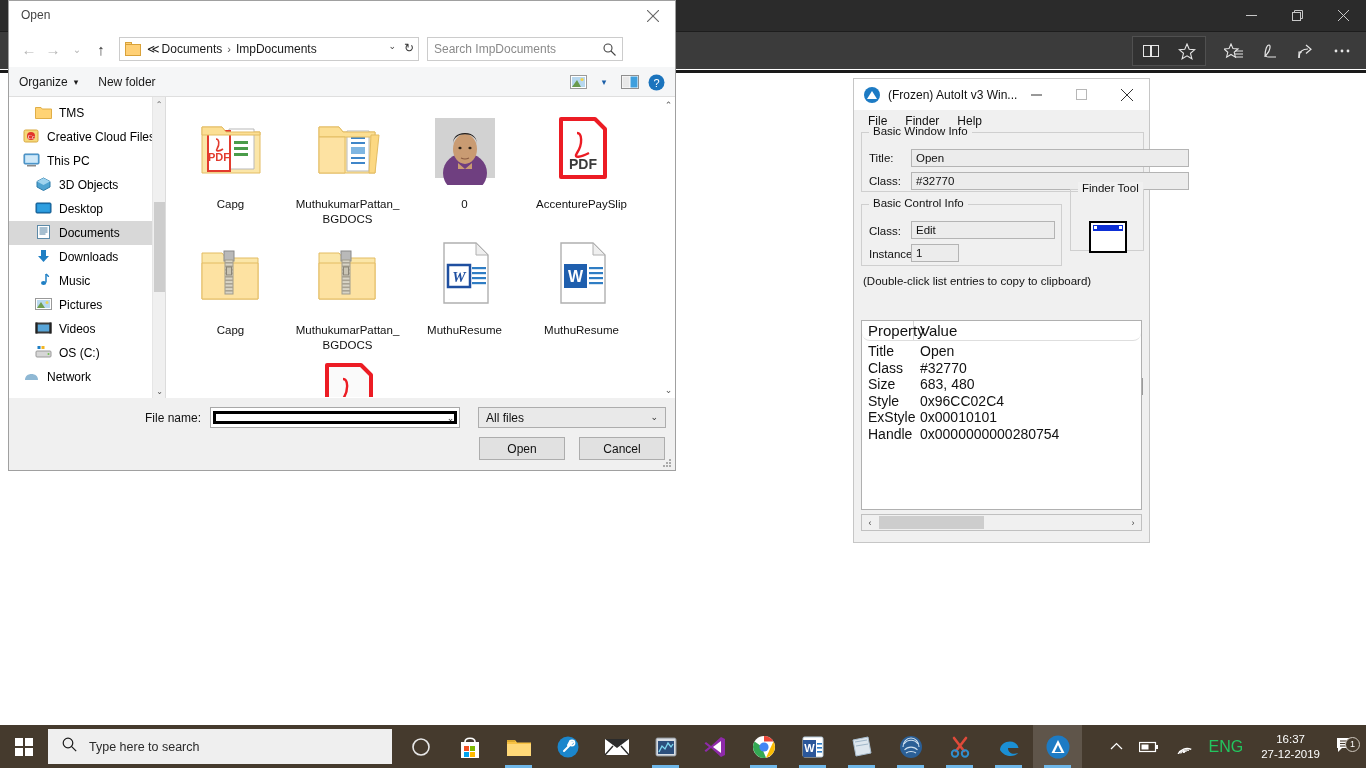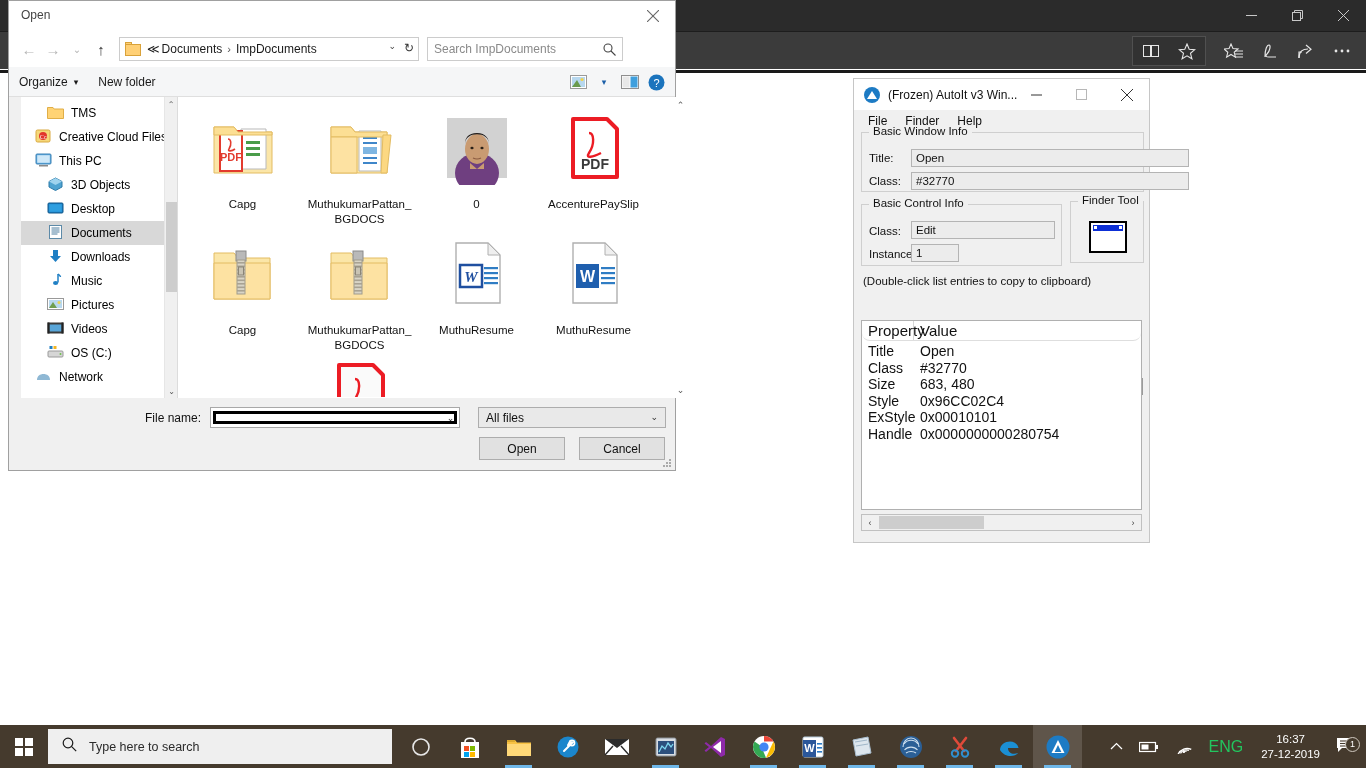--- a/index.html
+++ b/index.html
@@ -116,21 +116,21 @@
     display: flex; align-items: center;
   }
   .cmd-item {
     font-size: 12px; color: #1a1a1a; padding: 0 10px; height: 30px;
     display: flex; align-items: center;
   }
   .cmd-right { position: absolute; right: 6px; top: 0; height: 30px; display: flex; align-items: center; }
   .cmd-ic { width: 26px; height: 30px; display: flex; align-items: center; justify-content: center; }
 
   .dlg-body {
-    position: absolute; left: 12px; top: 96px; width: 666px; height: 301px;
+    position: absolute; left: 0; top: 96px; width: 666px; height: 301px;
     background: #0369a1; display: flex;
   }
   
   .navpane {
     width: 156px; height: 301px; background: #ffffff; position: relative;
     overflow: hidden;
   }
   .nav-list { padding-top: 4px; }
   .nav-row {
     height: 24px; display: flex; align-items: center; font-size: 12px; color: #000;
@@ -868,21 +868,21 @@
     <div class="fld" style="left:57px; top:93px; width:278px; height:18px;">#32770</div>
 
     <div class="group" style="left:7px; top:125px; width:201px; height:62px;">
       <span class="group-legend">Basic Control Info</span>
     </div>
     <span class="fld-label" style="left:15px; top:146px;">Class:</span>
     <div class="fld" style="left:57px; top:142px; width:144px; height:18px;">Edit</div>
     <span class="fld-label" style="left:15px; top:169px;">Instance:</span>
     <div class="fld" style="left:57px; top:165px; width:48px; height:18px;">1</div>
 
-    <div class="group" style="left:216px; top:122px; width:74px; height:62px;">
+    <div class="group" style="left:216px; top:110px; width:74px; height:62px;">
       <span class="group-legend">Finder Tool</span>
     </div>
     <div class="finder-inner" style="left:235px; top:142px;">
       <div class="finder-bar"></div>
       <div class="finder-dot" style="left:3px"></div>
       <div class="finder-dot" style="right:3px"></div>
     </div>
 
     <span class="hint" style="left:9px; top:196px;">(Double-click list entries to copy to clipboard)</span>
 

